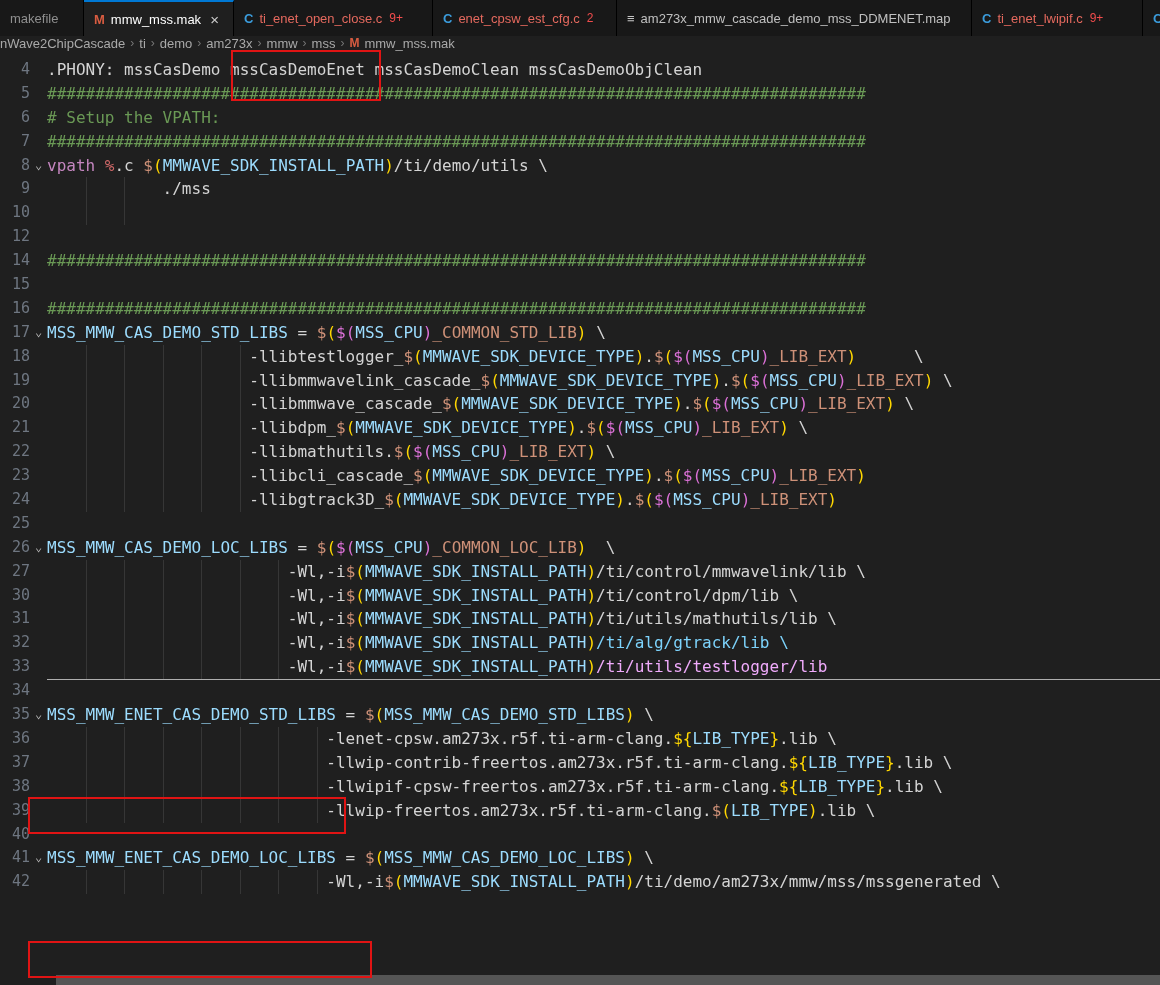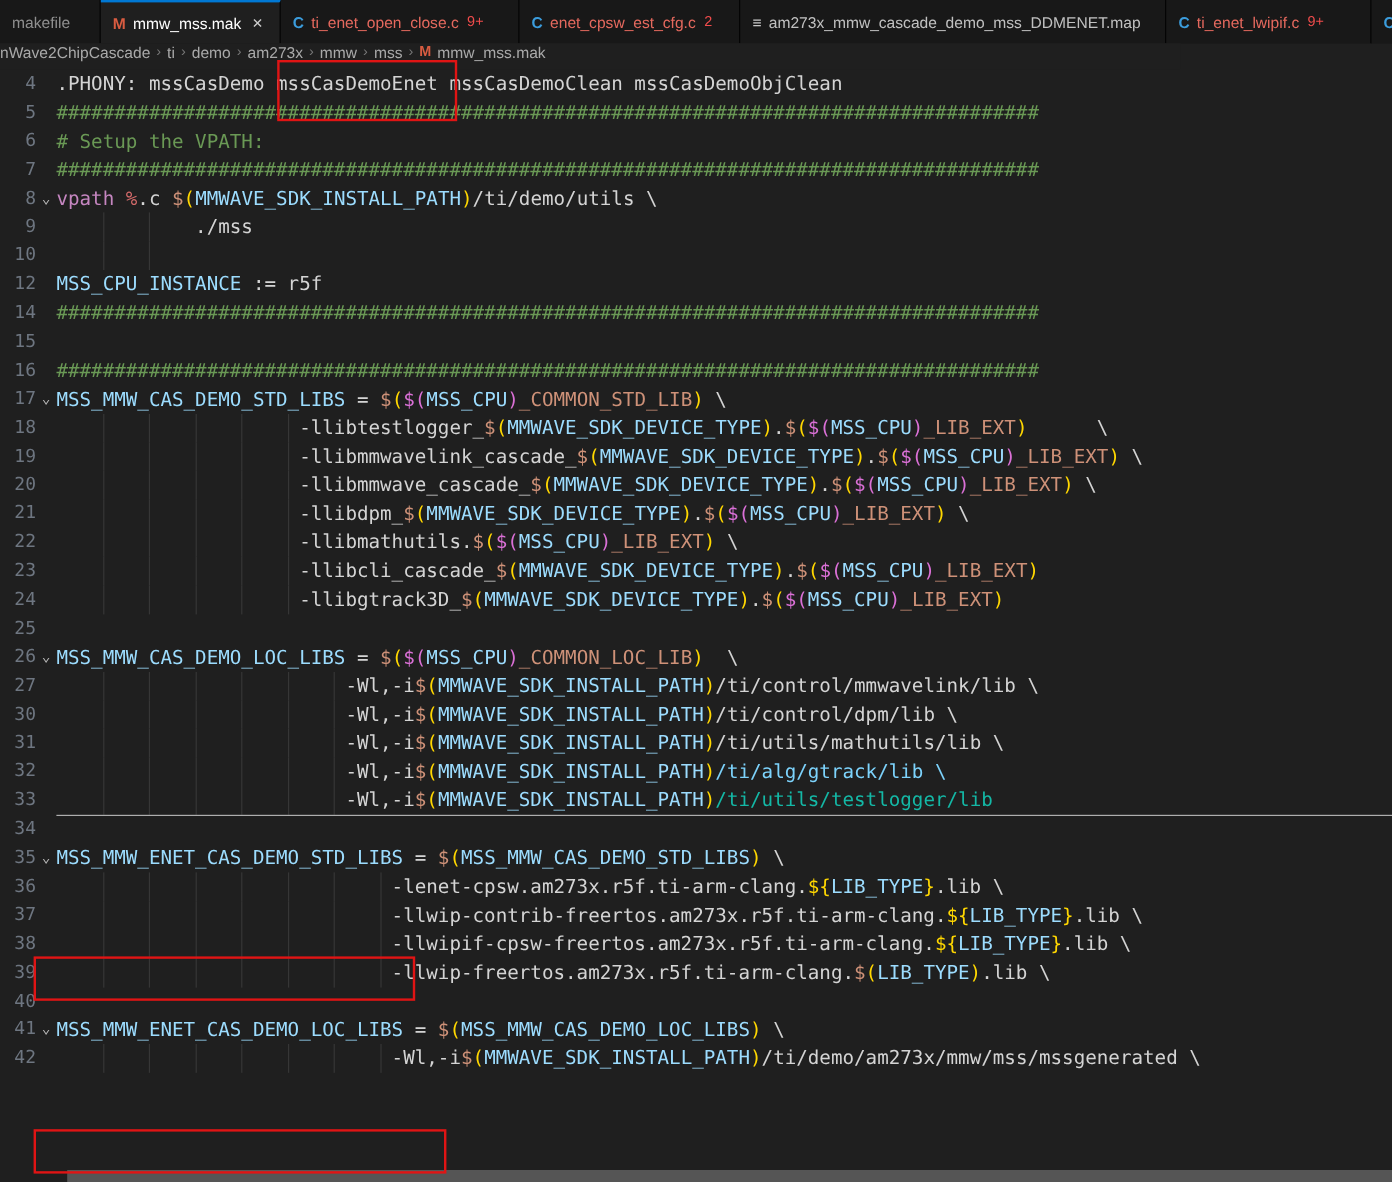--- a/index.html
+++ b/index.html
@@ -127,21 +127,20 @@
       <div class="line">
         <div class="guide" style="left: 85.532px;"></div>
         <div class="guide" style="left: 124.064px;"></div>
         <div class="ln">10</div>
         <div class="fold"></div>
         <pre class="code"></pre>
       </div>
       <div class="line">
         <div class="ln">12</div>
         <div class="fold"></div>
-        <pre class="code"><span style="color: rgb(156, 220, 254);">MSS_CPU_INSTANCE</span><span style="color: rgb(212, 212, 212);"> := r5f</span></pre>
       </div>
       <div class="line">
         <div class="ln">14</div>
         <div class="fold"></div>
         <pre class="code"><span style="color: rgb(106, 153, 85);">#####################################################################################</span></pre>
       </div>
       <div class="line">
         <div class="ln">15</div>
         <div class="fold"></div>
       </div>
@@ -281,21 +280,21 @@
       </div>
       <div class="line">
         <div class="guide" style="left: 85.532px;"></div>
         <div class="guide" style="left: 124.064px;"></div>
         <div class="guide" style="left: 162.596px;"></div>
         <div class="guide" style="left: 201.128px;"></div>
         <div class="guide" style="left: 239.66px;"></div>
         <div class="guide" style="left: 278.192px;"></div>
         <div class="ln">33</div>
         <div class="fold"></div>
-        <pre class="code"><span style="color: rgb(212, 212, 212);">                         -Wl,-i</span><span style="color: rgb(206, 145, 120);">$</span><span style="color: rgb(255, 215, 0);">(</span><span style="color: rgb(156, 220, 254);">MMWAVE_SDK_INSTALL_PATH</span><span style="color: rgb(255, 215, 0);">)</span><span style="color: #14b8a6;">/ti/utils/testlogger/lib</span></pre>
+        <pre class="code"><span style="color: rgb(212, 212, 212);">                         -Wl,-i</span><span style="color: rgb(206, 145, 120);">$</span><span style="color: rgb(255, 215, 0);">(</span><span style="color: rgb(156, 220, 254);">MMWAVE_SDK_INSTALL_PATH</span><span style="color: rgb(255, 215, 0);">)</span><span style="color: #f0abfc;">/ti/utils/testlogger/lib</span></pre>
       </div>
       <div class="line">
         <div class="hr34"></div>
         <div class="ln">34</div>
         <div class="fold"></div>
         <pre class="code"></pre>
       </div>
       <div class="line">
         <div class="ln">35</div>
         <div class="fold">⌄</div>

